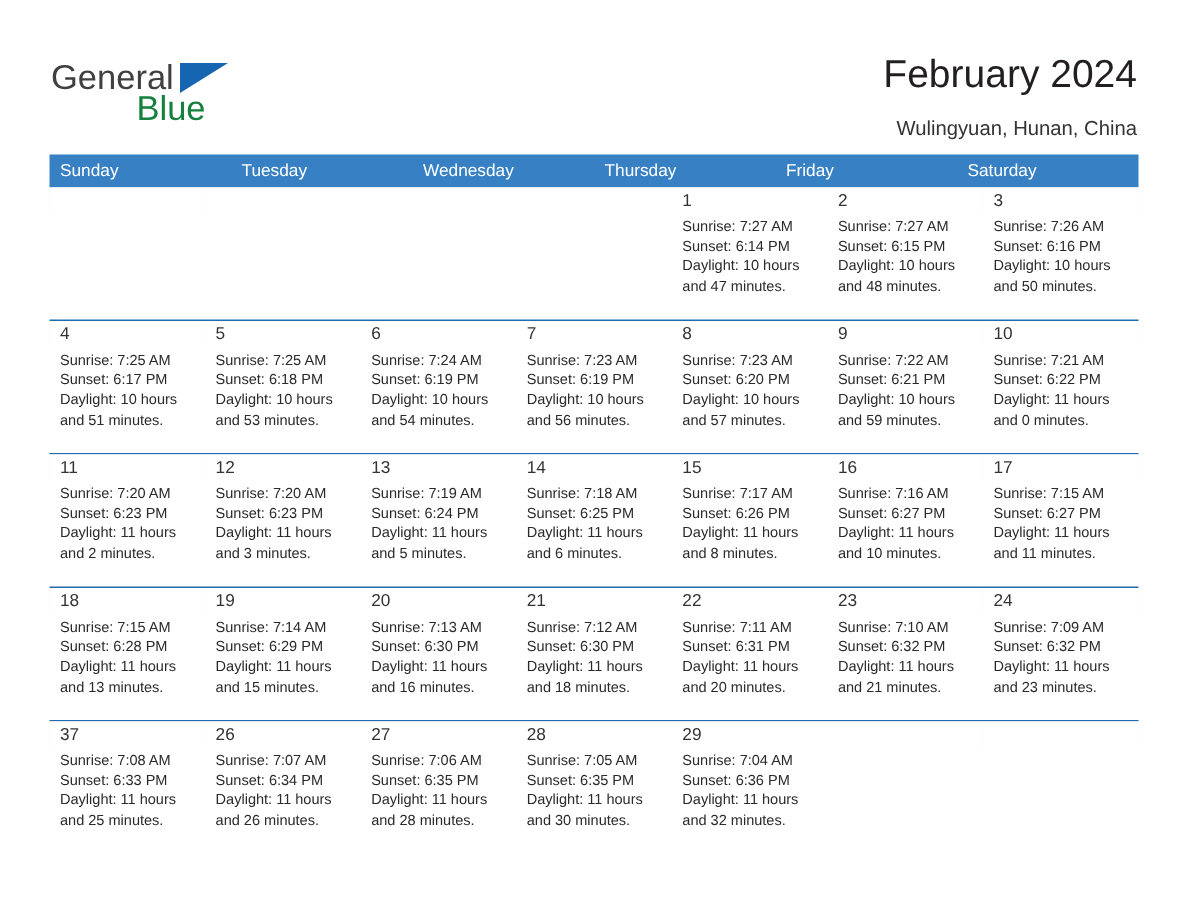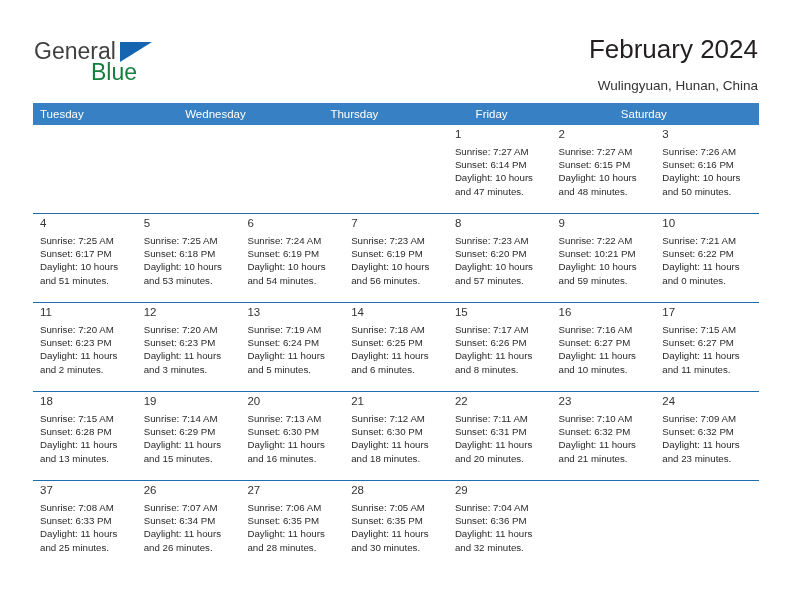--- a/index.html
+++ b/index.html
@@ -98,20 +98,21 @@
       <span class="logo-general">General</span>
       <span class="logo-tri"></span>
       <span class="logo-blue">Blue</span>
     </div>
     <div class="title">February 2024</div>
     <div class="subtitle">Wulingyuan, Hunan, China</div>
   </div>
 
   <div class="cal">
     <div class="dow-row" id="dow-row">
+        <div class="dow">Sunday</div>
         <div class="dow">Tuesday</div>
         <div class="dow">Wednesday</div>
         <div class="dow">Thursday</div>
         <div class="dow">Friday</div>
         <div class="dow">Saturday</div>
       </div>
     <div id="weeks">
         <div class="week">
           <div class="band-row"></div>
           <div class="week-inner">
@@ -205,21 +206,21 @@
                 <div>Sunrise: 7:23 AM</div>
                 <div>Sunset: 6:20 PM</div>
                 <div>Daylight: 10 hours</div>
                 <div>and 57 minutes.</div>
               </div>
             </div>
             <div class="cell">
               <div class="daynum">9</div>
               <div class="lines">
                 <div>Sunrise: 7:22 AM</div>
-                <div>Sunset: 10:21 PM</div>
+                <div>Sunset: 6:21 PM</div>
                 <div>Daylight: 10 hours</div>
                 <div>and 59 minutes.</div>
               </div>
             </div>
             <div class="cell">
               <div class="daynum">10</div>
               <div class="lines">
                 <div>Sunrise: 7:21 AM</div>
                 <div>Sunset: 6:22 PM</div>
                 <div>Daylight: 11 hours</div>

